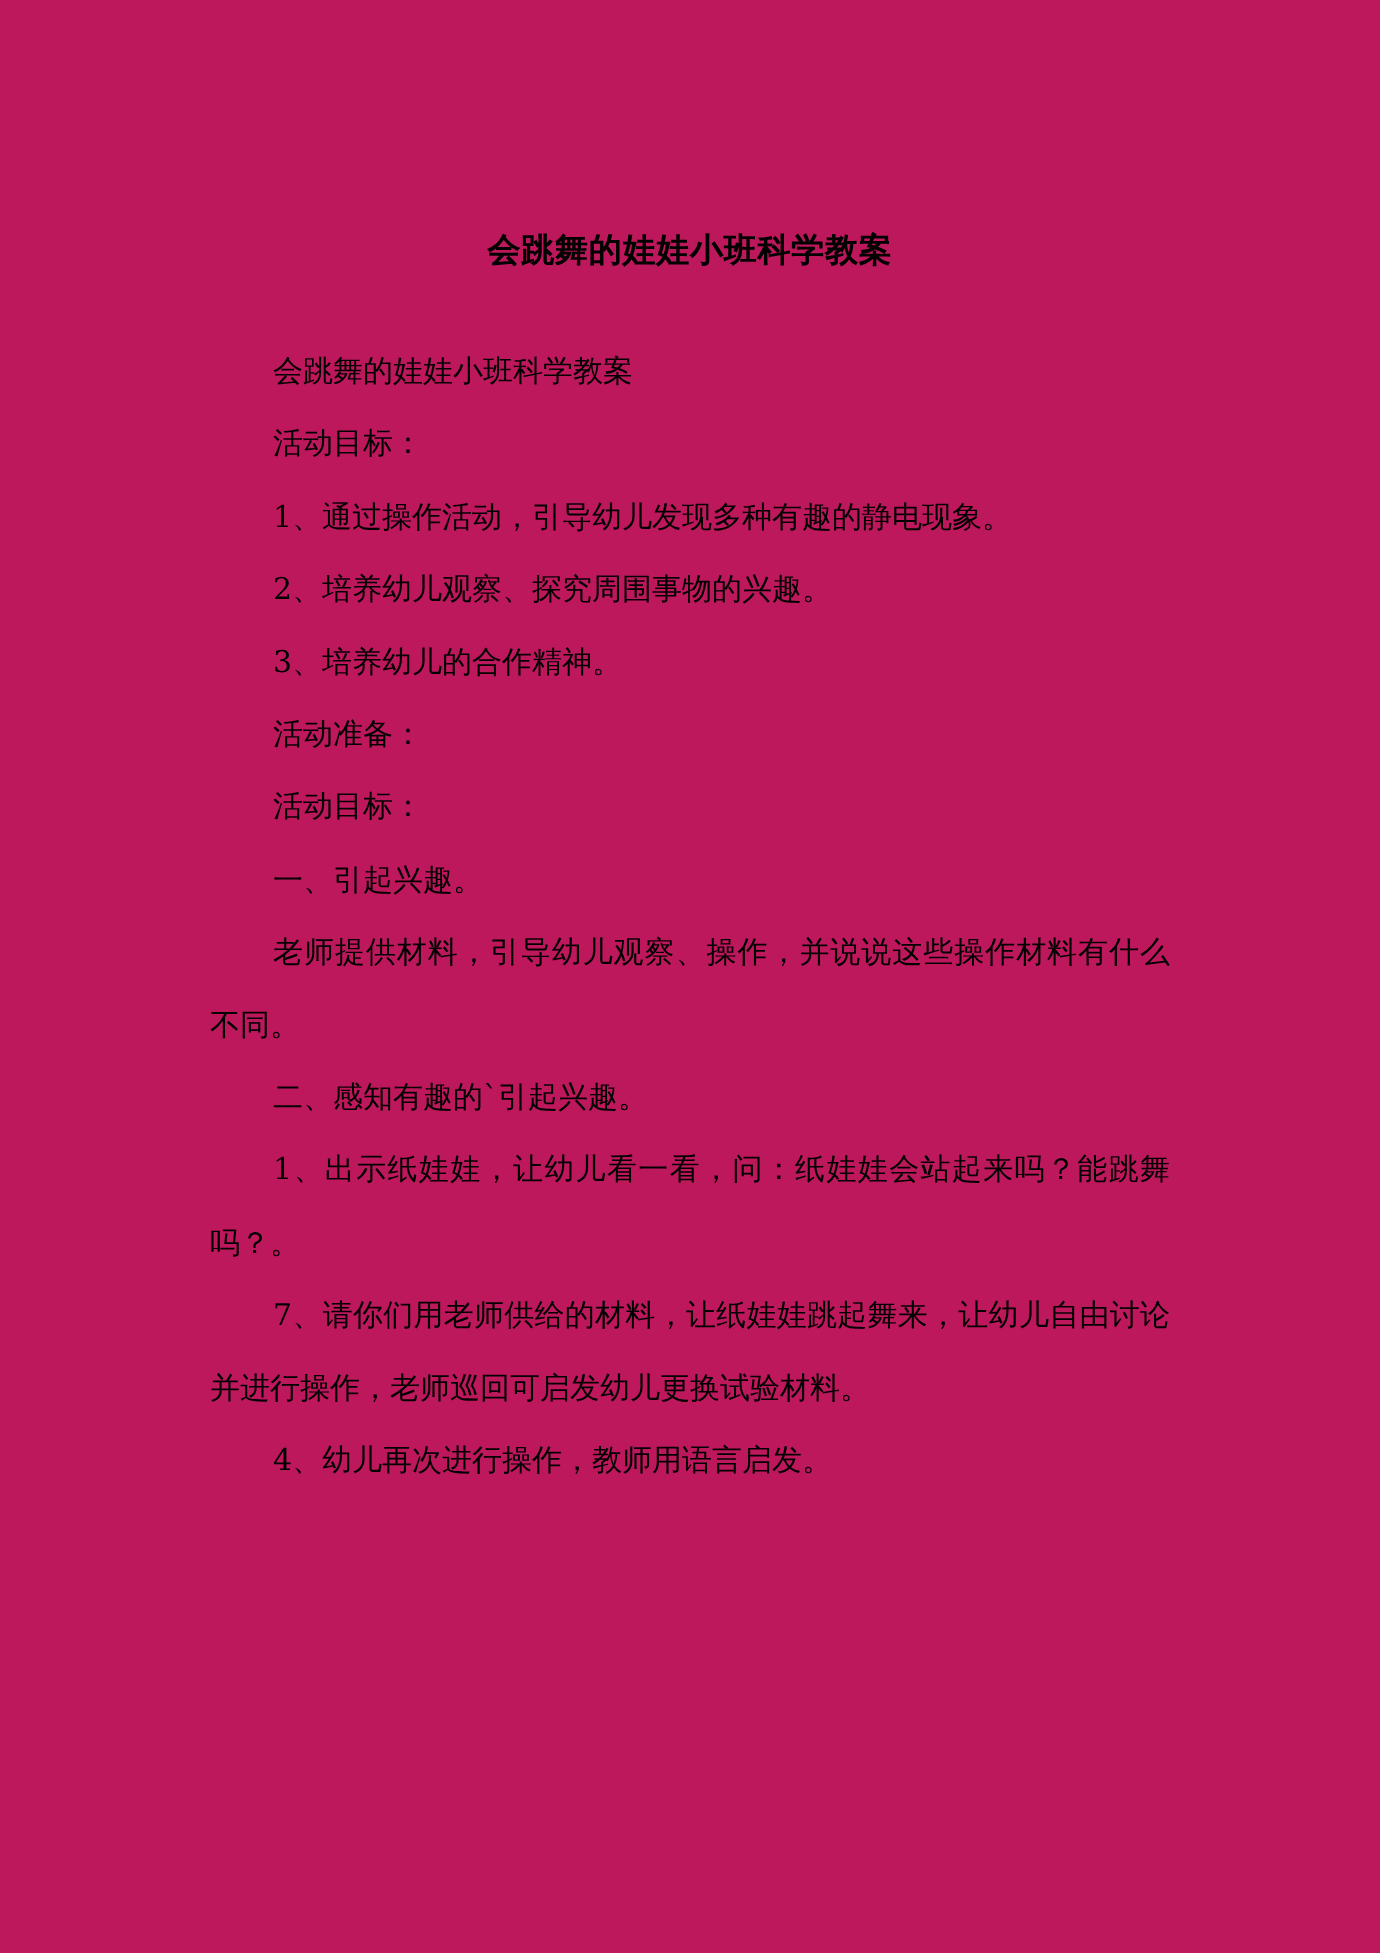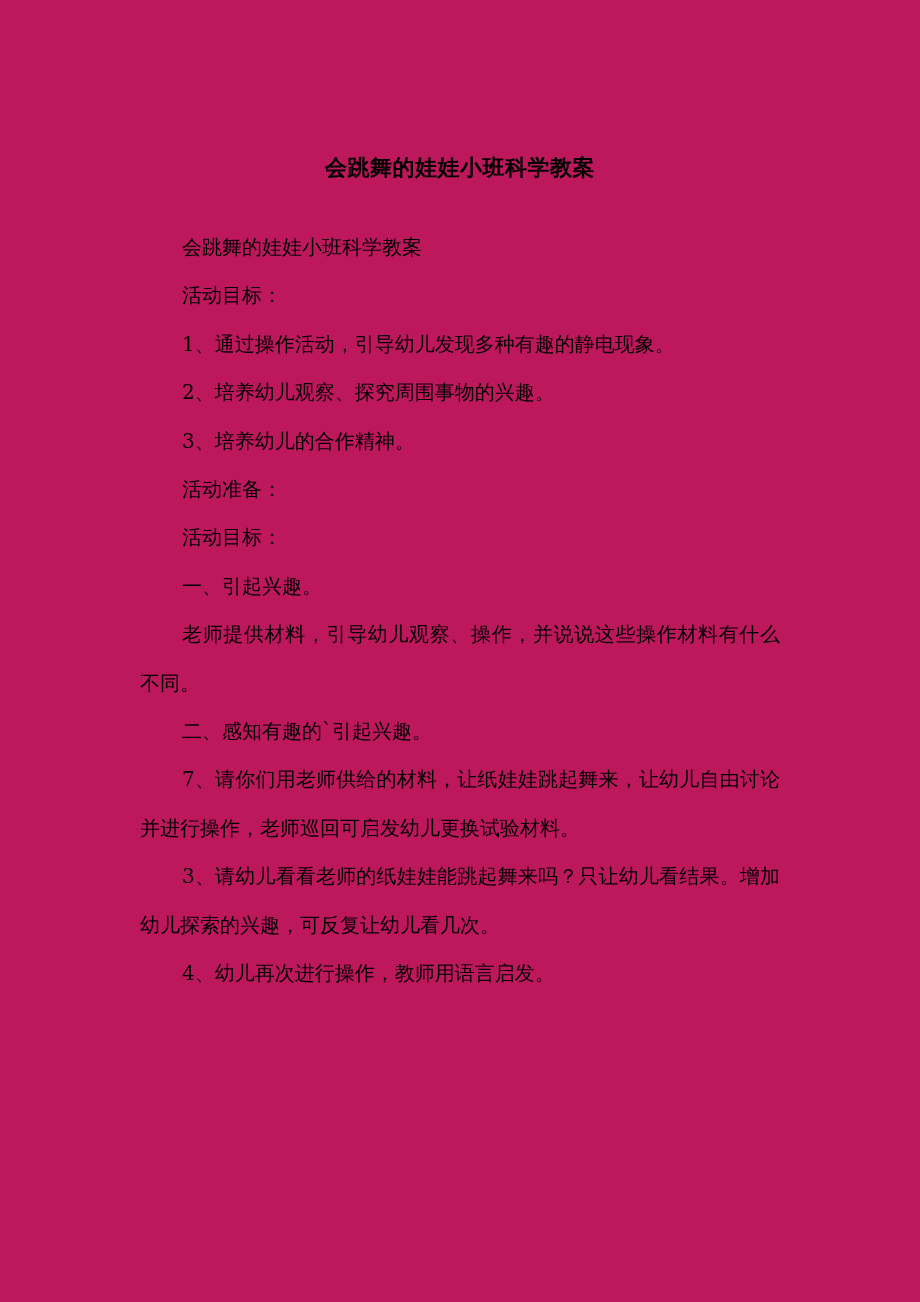--- a/index.html
+++ b/index.html
@@ -63,17 +63,17 @@
     <p class="para">会跳舞的娃娃小班科学教案</p>
     <p class="para">活动目标：</p>
     <p class="para">1、通过操作活动，引导幼儿发现多种有趣的静电现象。</p>
     <p class="para">2、培养幼儿观察、探究周围事物的兴趣。</p>
     <p class="para">3、培养幼儿的合作精神。</p>
     <p class="para">活动准备：</p>
     <p class="para">活动目标：</p>
     <p class="para">一、引起兴趣。</p>
     <p class="para">老师提供材料，引导幼儿观察、操作，并说说这些操作材料有什么不同。</p>
     <p class="para">二、感知有趣的`引起兴趣。</p>
+    <p class="para">1、出示纸娃娃，让幼儿看一看，问：纸娃娃会站起来吗？能跳舞吗？。</p>
     <p class="para">7、请你们用老师供给的材料，让纸娃娃跳起舞来，让幼儿自由讨论并进行操作，老师巡回可启发幼儿更换试验材料。</p>
-    <p class="para">3、请幼儿看看老师的纸娃娃能跳起舞来吗？只让幼儿看结果。增加幼儿探索的兴趣，可反复让幼儿看几次。</p>
     <p class="para">4、幼儿再次进行操作，教师用语言启发。</p>
   </div>
 </div>
 
 </body></html>

